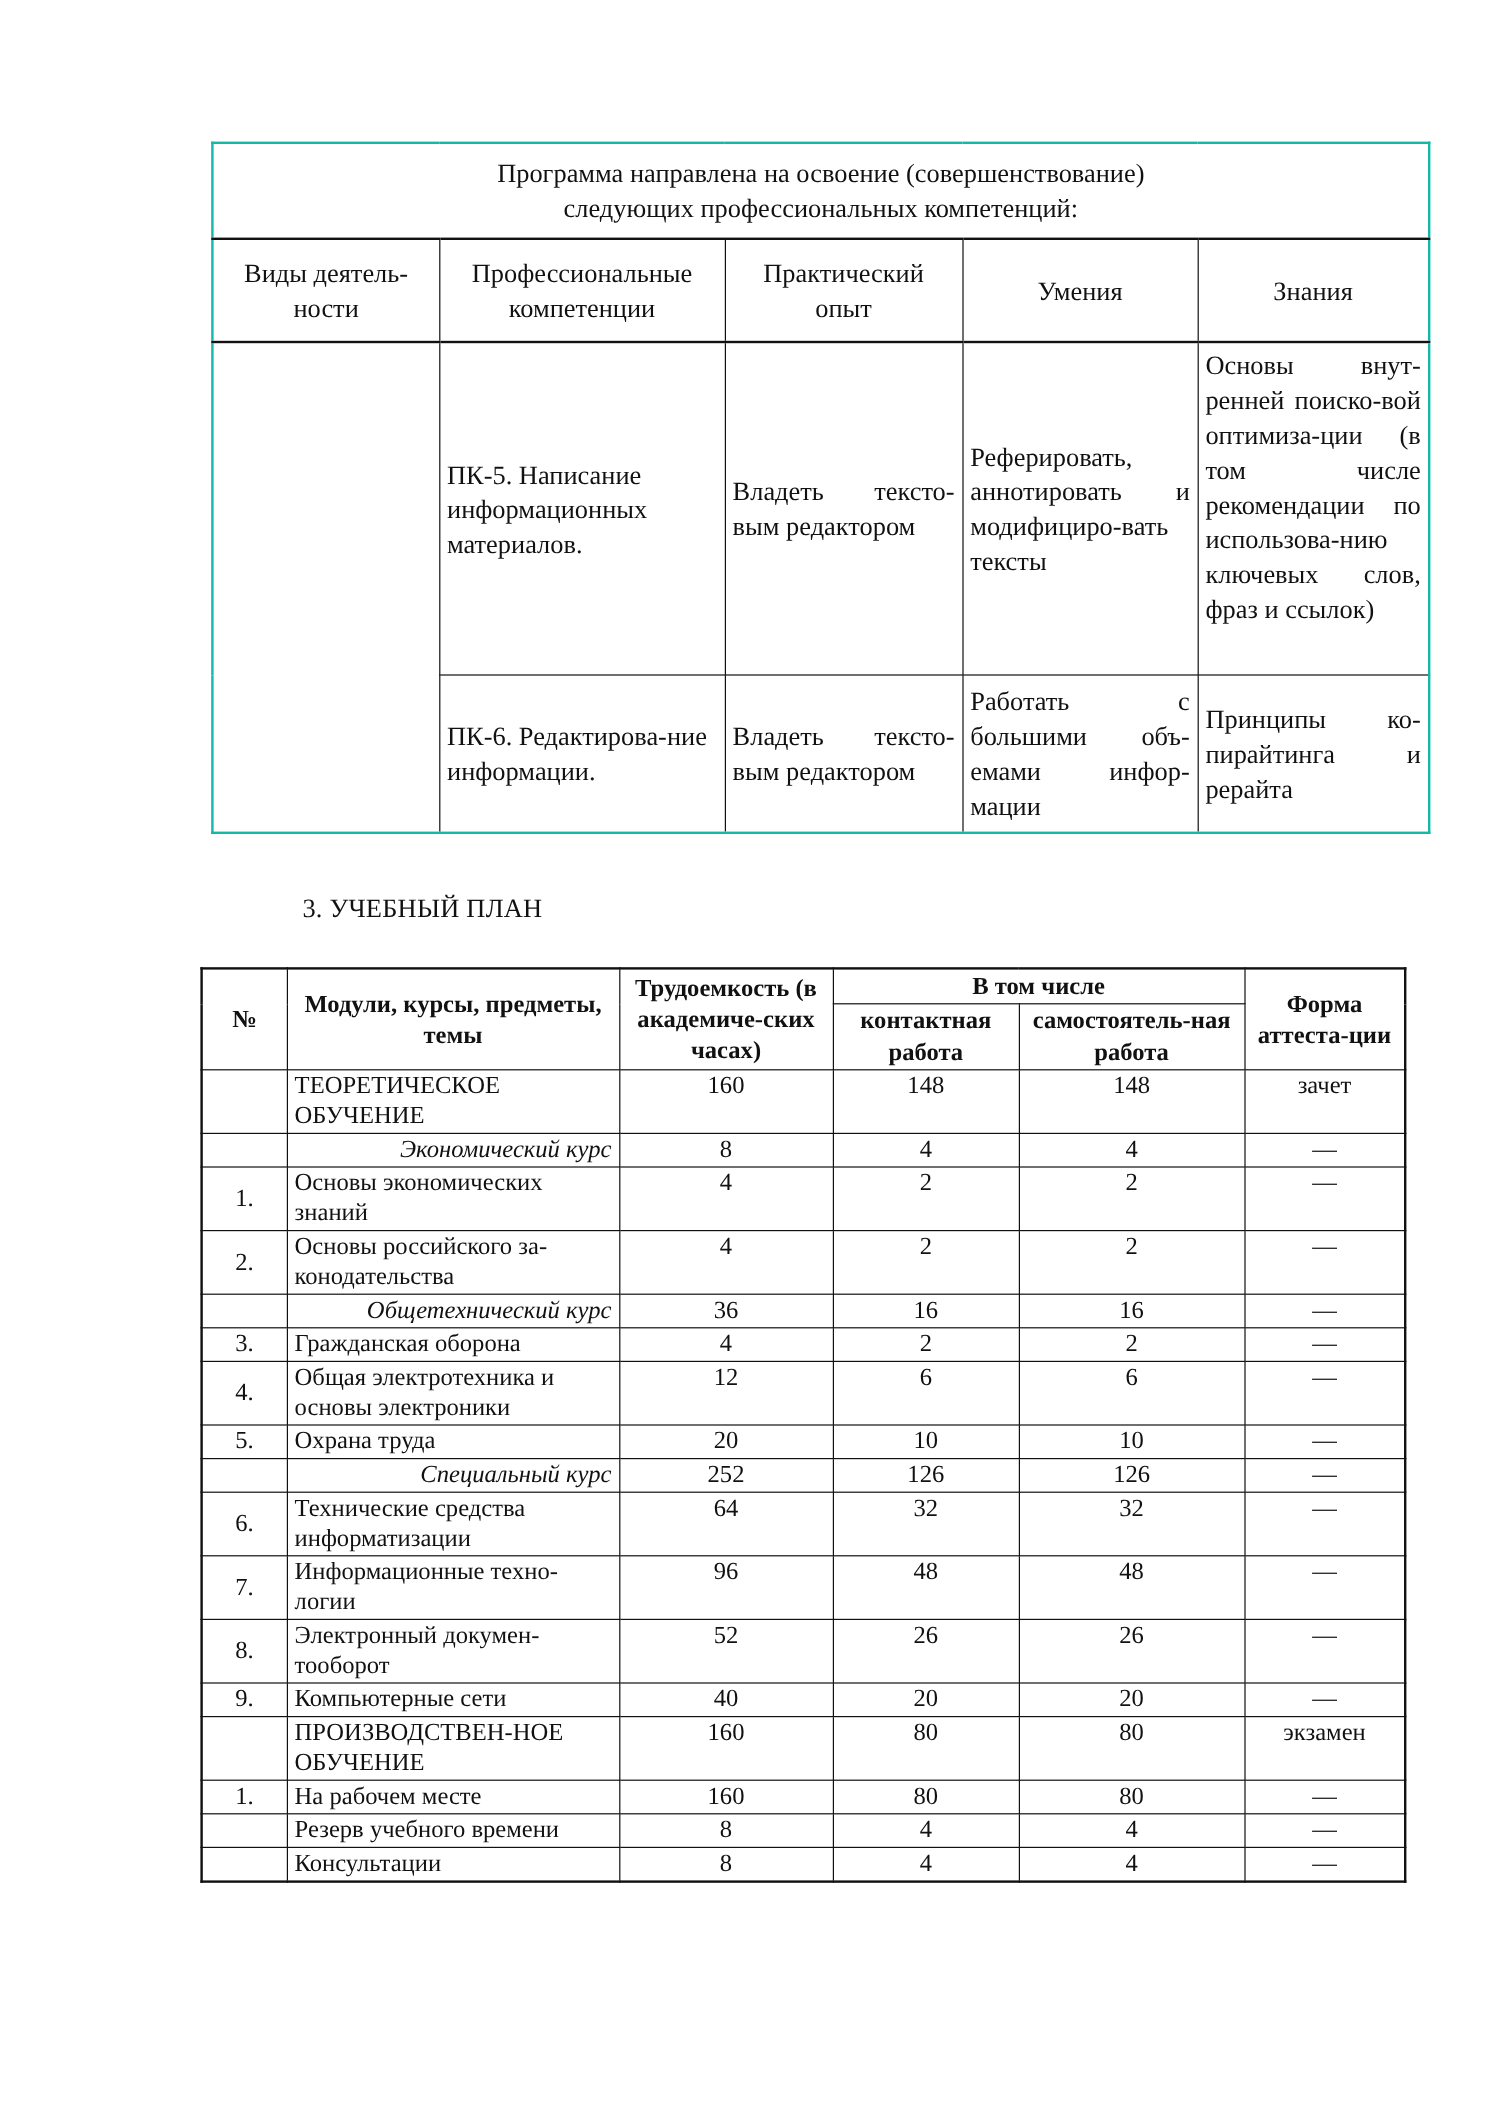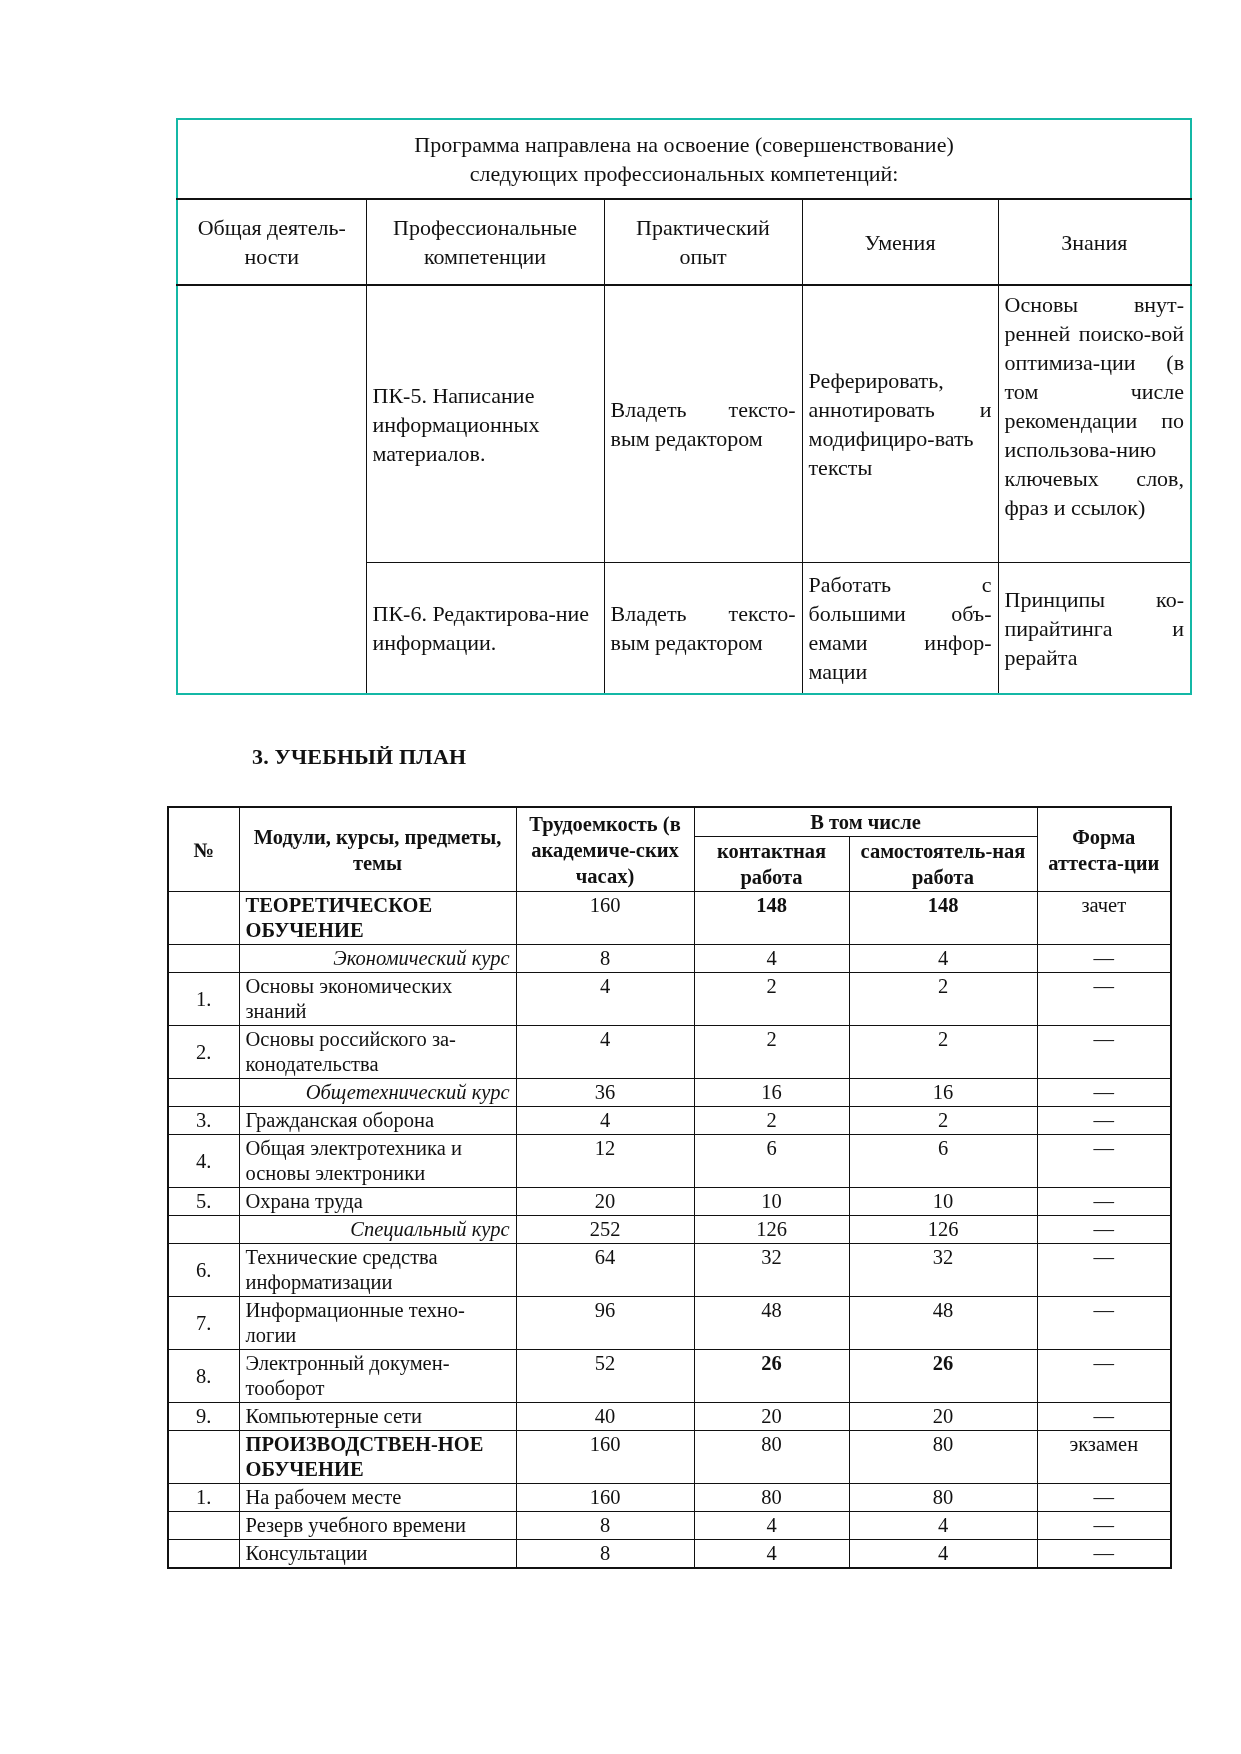--- a/index.html
+++ b/index.html
@@ -14,30 +14,30 @@
   #comp-table .title-cell div { display:block; }
   #comp-table .hdr td { text-align:center; vertical-align:middle; height:80px; }
   #comp-table tr.hdr td { border-top:2.5px solid #111; border-bottom:2.5px solid #111; }
   #comp-table .r1 td { height:268px; }
   #comp-table .r2 td { height:122px; }
   #comp-table .mid { vertical-align:middle; }
   #comp-table .just { text-align:justify; text-align-last:left;margin-left:20px; }
   #comp-table td.knowledge { padding:4px 6px; }
 
   
-  #section-title { position:absolute; left:252px; top:744px; font-size:22px; font-weight:bold;
+  #section-title { position:absolute; left:252px; top:744px; font-size:22px; font-weight:normal;
                    font-family:"Liberation Serif", serif; letter-spacing:0.2px; }
 
   
   #plan-table { left:167px; top:806px; width:1003px; font-size:20.5px; line-height:25px; border:2px solid #111; }
   #plan-table td { padding:1px 6px; }
   #plan-table .h { font-weight:bold; text-align:center; vertical-align:middle; line-height:26px; }
   #plan-table .num { text-align:center; vertical-align:middle; }
   #plan-table .c { text-align:center; }
-  #plan-table .b { font-weight:bold; }
+  #plan-table .b { font-weight:normal; }
   #plan-table .it { font-style:italic; text-align:right; }
   #plan-table tr.two td { height:50px; }
   #plan-table tr.one td { height:25px; }
   #plan-table tr.head-top td { height:24px; }
 </style>
 </head>
 <body>
 
 <table id="comp-table">
   <colgroup>
@@ -49,21 +49,21 @@
   </colgroup>
   <tbody>
       <tr>
     <td colspan="5" class="title-cell">
       <div>Программа направлена на освоение (совершенствование)</div>
       <div>следующих профессиональных компетенций:</div>
     </td>
   </tr>
   <tr class="hdr">
     <td>
-      <div>Общая деятель-</div>
+      <div>Виды деятель-</div>
           <div>ности</div>
     </td>
     <td>
       <div>Профессиональные</div>
           <div>компетенции</div>
     </td>
     <td>
       <div>Практический</div>
           <div>опыт</div>
     </td>

